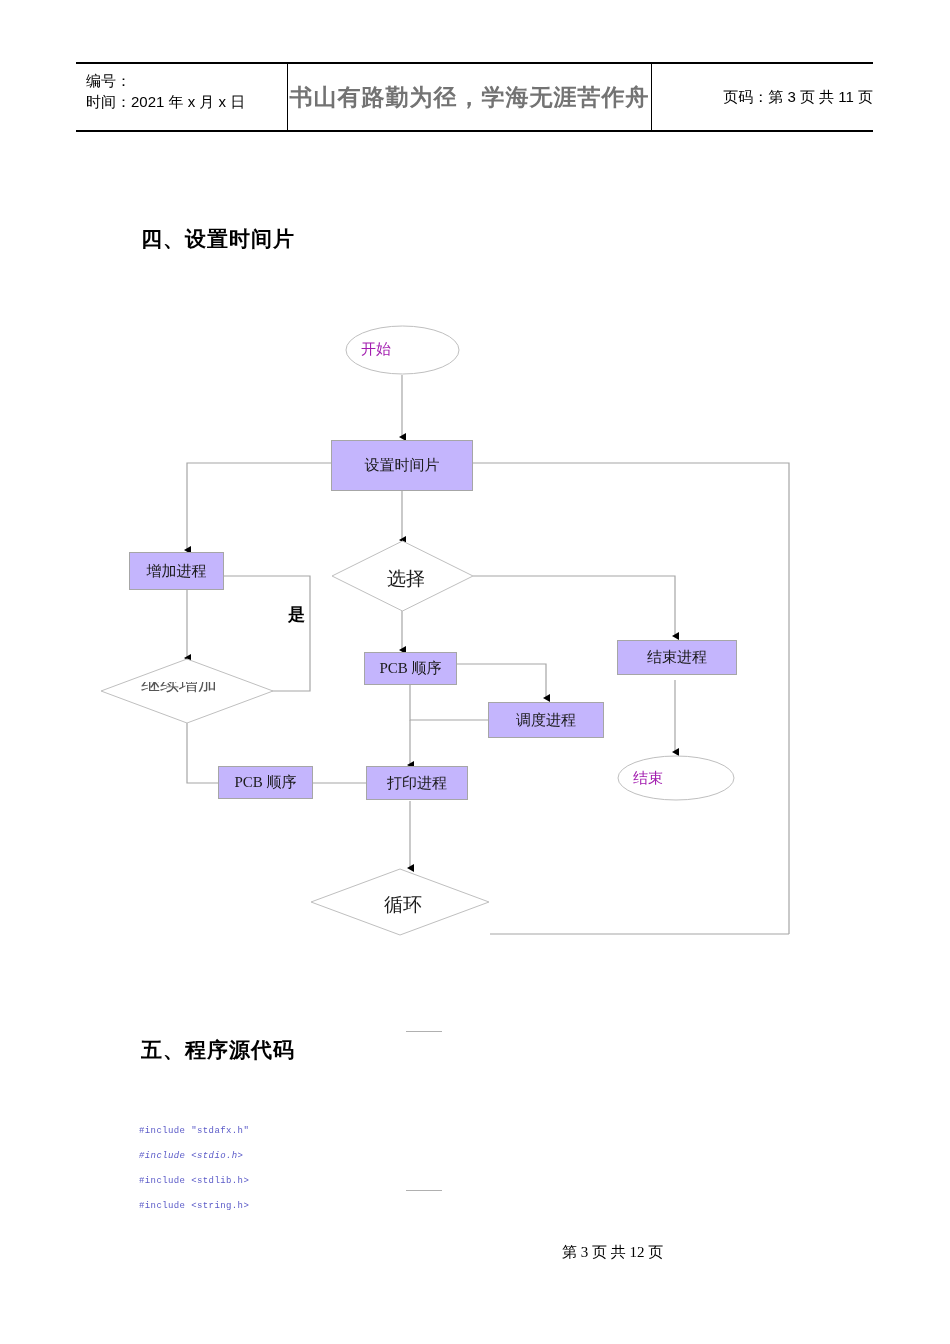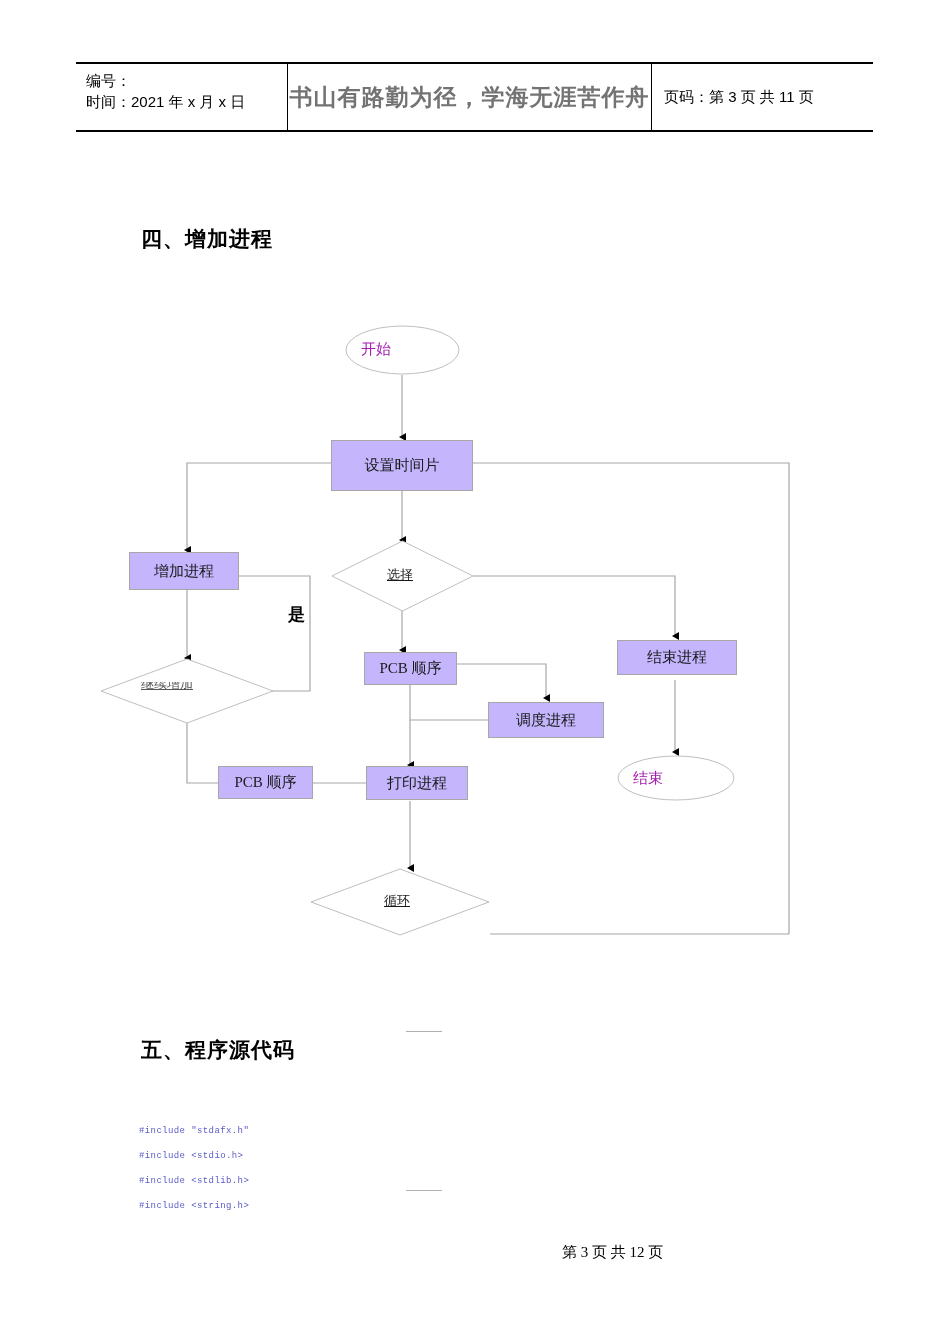--- a/index.html
+++ b/index.html
@@ -13,21 +13,21 @@
   
   .hdr{
     position:absolute;left:76px;top:62px;width:797px;height:70px;
     border-top:2px solid #000;border-bottom:2px solid #000;
     box-sizing:border-box;
   }
   .hdr-cell{position:absolute;top:0;bottom:0;box-sizing:border-box;}
   .hdr-c1{left:0;width:212px;border-right:1.5px solid #000;padding:6px 0 12px 10px;}
   .hdr-c2{left:212px;width:364px;border-right:1.5px solid #000;
           display:flex;align-items:center;justify-content:center;}
-  .hdr-c3{left:576px;width:221px;display:flex;align-items:center;padding-left:12px;}
+  .hdr-c3{left:576px;width:221px;display:flex;align-items:center;padding-left:12px;justify-content:flex-end;}
   .hdr-line{font-size:15px;line-height:21px;color:#000;white-space:nowrap;
             font-family:"Liberation Sans","DejaVu Sans",sans-serif;}
   .slogan{
     color:#737373;font-size:23px;letter-spacing:1px;font-weight:700;
     font-family:"Liberation Serif","DejaVu Serif",serif;white-space:nowrap;
   }
   .pgno{font-size:15px;color:#000;white-space:nowrap;
         font-family:"Liberation Sans","DejaVu Sans",sans-serif;}
 
   
@@ -48,22 +48,22 @@
     font-family:"Liberation Serif","DejaVu Serif",serif;
     font-size:15px;color:#1a1a1a;white-space:nowrap;
   }
   .n-box{border:1px solid #a6a6a6;background:#c4b5fd;
          display:flex;align-items:center;justify-content:center;}
   .n-label{pointer-events:none;}
 
   .ell-wrap{position:absolute;}
   .ell-lbl{position:absolute;font-size:15px;color:#a21caf;
            font-family:"Liberation Serif","DejaVu Serif",serif;white-space:nowrap;}
-  .dia-lbl{position:absolute;font-size:13px;color:#1a1a1a;
-           font-family:"Liberation Serif","DejaVu Serif",serif;white-space:nowrap;text-decoration:underline;}
+  .dia-lbl{position:absolute;font-size:19px;color:#1a1a1a;
+           font-family:"Liberation Serif","DejaVu Serif",serif;white-space:nowrap;}
   .dia-lbl.clip{overflow:hidden;height:12px;line-height:3px;color:#555;}
 
   .yes-lbl{
     position:absolute;left:288px;top:603px;font-weight:bold;font-size:17px;
     color:#000;font-family:"Liberation Serif","DejaVu Serif",serif;
   }
 
   
   .code{
     position:absolute;left:139px;
@@ -89,21 +89,21 @@
       <div class="hdr-line">时间：2021 年 x 月 x 日</div>
     </div>
     <div class="hdr-cell hdr-c2">
       <div class="slogan">书山有路勤为径，学海无涯苦作舟</div>
     </div>
     <div class="hdr-cell hdr-c3">
       <div class="pgno">页码：第 3 页  共 11 页</div>
     </div>
   </div>
 
-  <div class="h-sec" id="sec4">四、增加进程</div>
+  <div class="h-sec" id="sec4">四、设置时间片</div>
   <div class="h-sec" id="sec5">五、程序源代码</div>
 
   <div class="flow">
 
     <svg width="950" height="1000">
       <defs>
         <marker id="ah" markerWidth="10" markerHeight="10" refX="5" refY="5" orient="auto" markerUnits="userSpaceOnUse">
           <path d="M1,1 L9,1 L5,8 z" fill="#000"></path>
         </marker>
       </defs>
@@ -147,21 +147,21 @@
       <svg width="115" height="50">
         <ellipse cx="57.5" cy="25" rx="56.5" ry="24" fill="#fff" stroke="#bfbfbf" stroke-width="1"></ellipse>
       </svg>
       <div class="ell-lbl" style="left:16px;top:15px;">开始</div>
     </div>
 
     <div class="node n-box" style="left:331px;top:440px;width:142px;height:51px;">
       <span class="n-label">设置时间片</span>
     </div>
 
-    <div class="node n-box" style="left:129px;top:552px;width:110px;height:38px;">
+    <div class="node n-box" style="left:129px;top:552px;width:95px;height:38px;">
       <span class="n-label">增加进程</span>
     </div>
 
     <div class="ell-wrap" style="left:331px;top:540px;">
       <svg width="143" height="72">
         <polygon points="71.5,1 142,36 71.5,71 1,36" fill="#fff" stroke="#bfbfbf" stroke-width="1"></polygon>
       </svg>
       <div class="dia-lbl" style="left:56px;top:26px;">选择</div>
     </div>
 
@@ -206,19 +206,19 @@
       <div class="dia-lbl" style="left:74px;top:24px;">循环</div>
     </div>
 
     <div class="yes-lbl">是</div>
   </div>
 
   <div class="artifact" style="left:406px;top:1031px;width:36px;"></div>
   <div class="artifact" style="left:406px;top:1190px;width:36px;"></div>
 
   <div class="code" style="top:1126px;">#include "stdafx.h"</div>
-  <div class="code" style="top:1151px;">#include &lt;stdio.h&gt;</div>
+  <div class="code" style="top:1151px;font-style:italic;">#include &lt;stdio.h&gt;</div>
   <div class="code" style="top:1176px;">#include &lt;stdlib.h&gt;</div>
   <div class="code" style="top:1201px;">#include &lt;string.h&gt;</div>
 
   <div class="footer">第 3 页  共 12 页</div>
 
 </div>
 
 </body></html>

